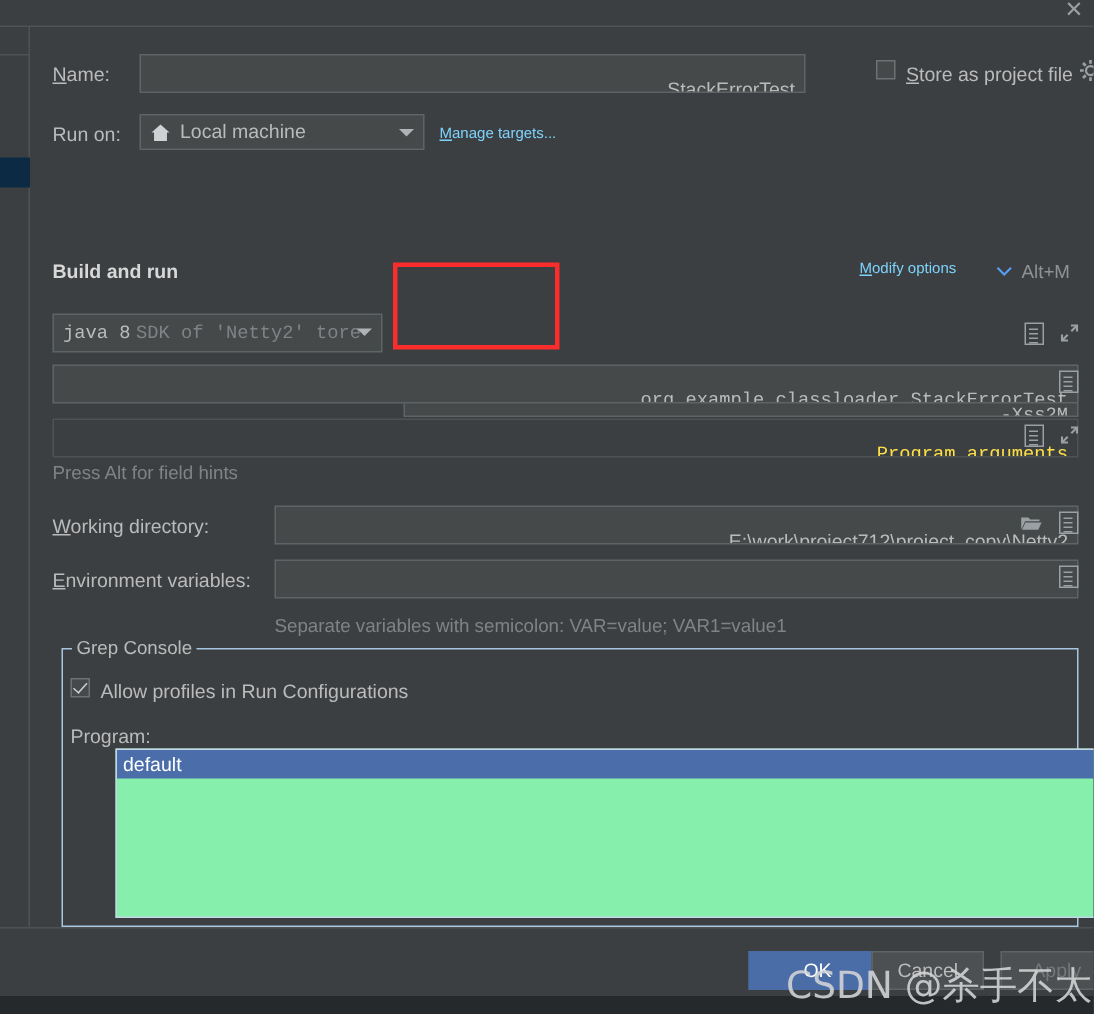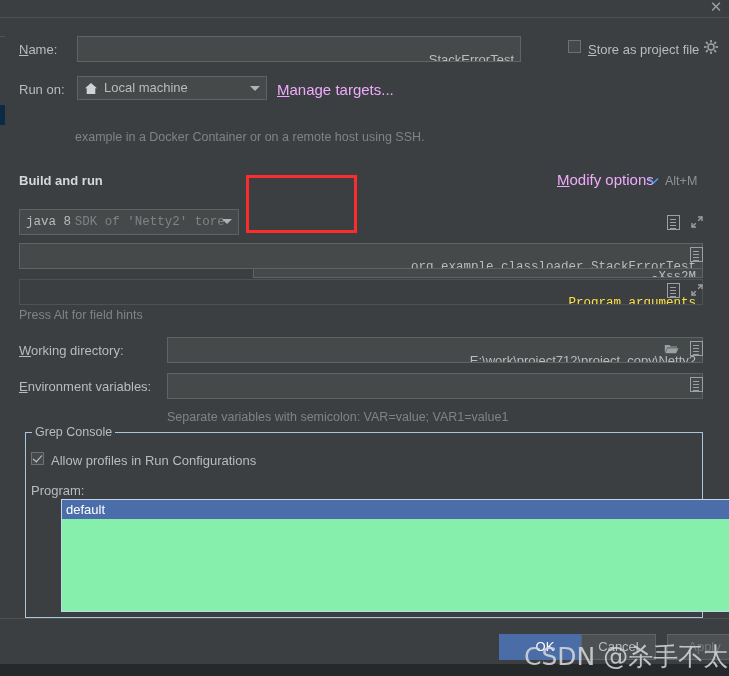--- a/index.html
+++ b/index.html
@@ -13,21 +13,21 @@
 
   
   .top-strip { position:absolute; left:0; top:0; width:729px; height:18px; background:#3c3f41; }
   .top-strip .edge-line { position:absolute; left:0; top:17px; width:729px; height:1px; background:#4e5254; }
   .close-x { position:absolute; right:4px; top:-2px; width:18px; height:18px; color:#9a9da1; font-size:15px; line-height:18px; text-align:center; }
 
   .left-rail { position:absolute; left:0; top:18px; width:20px; height:600px; background:#3c3f41; border-right:1px solid #4e5254; }
   .left-rail .rail-sep { position:absolute; left:0; top:18px; width:20px; height:1px; background:#4e5254; }
   .rail-sel { position:absolute; left:0; top:87px; width:20px; height:20px; background:#0d2a44; }
 
-  .content { position:absolute; left:5px; top:18px; width:592px; height:600px; background:#3c3f41; }
+  .content { position:absolute; left:21px; top:18px; width:592px; height:600px; background:#3c3f41; }
   .footer { position:absolute; left:0; top:618px; width:729px; height:46px; background:#3c3f41; border-top:1px solid #4e5254; }
   .bottom-bar { position:absolute; left:0; top:664px; width:729px; height:12px; background:#26292b; }
 
   
   .lbl { position:absolute; color:#bbbbbb; font-size:13px; line-height:16px; white-space:nowrap; }
   .lbl u { text-decoration:underline; }
 
   .tfield {
     position:absolute; background:#45494a; border:1px solid #5e6366;
     color:#bbbbbb; font-size:13px; line-height:22px; padding:12px 6px;
@@ -38,21 +38,21 @@
   .tfield.ph { color:#fde047; }
 
   .combo {
     position:absolute; background:#45494a; border:1px solid #5e6366;
     color:#bbbbbb; font-size:13px; line-height:22px; padding:0 6px;
     white-space:nowrap; overflow:hidden;
   }
   .combo .caret { position:absolute; right:6px; top:9px; width:0;height:0;
     border-left:5px solid transparent;border-right:5px solid transparent;border-top:5px solid #b0b3b5; }
 
-  .link { position:absolute; color:#f0abfc; font-size:15px; line-height:16px; white-space:nowrap; }
+  .link { position:absolute; color:#7dd3fc; font-size:10px; line-height:16px; white-space:nowrap; }
   .link u { text-decoration:underline; }
   .hint { position:absolute; color:#808386; font-size:12.5px; line-height:17px; white-space:nowrap; }
   .sect-title { position:absolute; color:#d8d8d8; font-size:13px; font-weight:bold; line-height:16px; }
 
   
   .fi { position:absolute; width:13px; height:15px; }
   .doc-ico { border:1.5px solid #9aa0a3; }
   .doc-ico i { position:absolute; left:2px; width:6px; height:1.3px; background:#9aa0a3; display:block; }
   .doc-ico i:nth-child(1){top:2.5px;} .doc-ico i:nth-child(2){top:5.5px;}
   .doc-ico i:nth-child(3){top:8.5px;} .doc-ico i:nth-child(4){top:11.5px;}
@@ -133,21 +133,20 @@
       <svg style="position:absolute; left:6px; top:5px; width:14px; height:13px;" viewBox="0 0 14 13">
         <path d="M7 1 L13 6.3 L11.3 6.3 L11.3 12 L2.7 12 L2.7 6.3 L1 6.3 Z" fill="#cfd2d4"></path>
       </svg>
       <span>Local machine</span>
       <span class="caret"></span>
     </div>
     <div class="link" style="left:272px; top:64px;">
       <u>M</u><span>anage targets...</span>
     </div>
 
-    <div class="hint" style="left:70px; top:111px;">example in a Docker Container or on a remote host using SSH.</div>
 
     <div class="sect-title" style="left:14px; top:155px;">Build and run</div>
 
     <div class="link" style="left:552px; top:154px;">
       <u>M</u><span>odify options</span>
     </div>
     <svg style="position:absolute; left:643px; top:159px; width:11px; height:8px;" viewBox="0 0 11 8">
       <path d="M1 1.5 L5.5 6 L10 1.5" fill="none" stroke="#589df6" stroke-width="1.4"></path>
     </svg>
     <div class="hint" style="left:660px; top:155px; color:#8f9295;text-align:center;">Alt+M</div>

